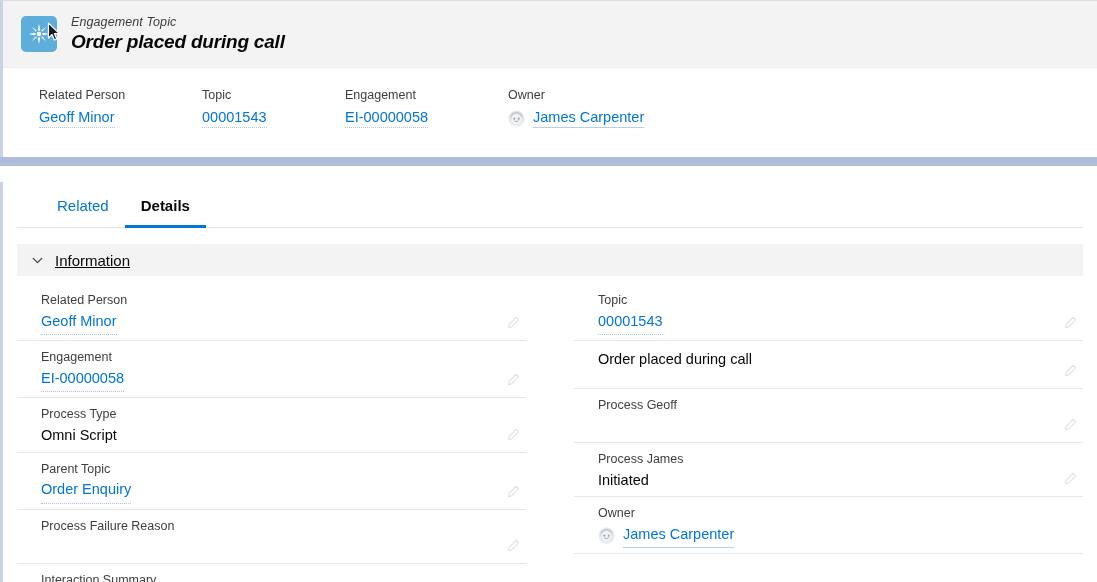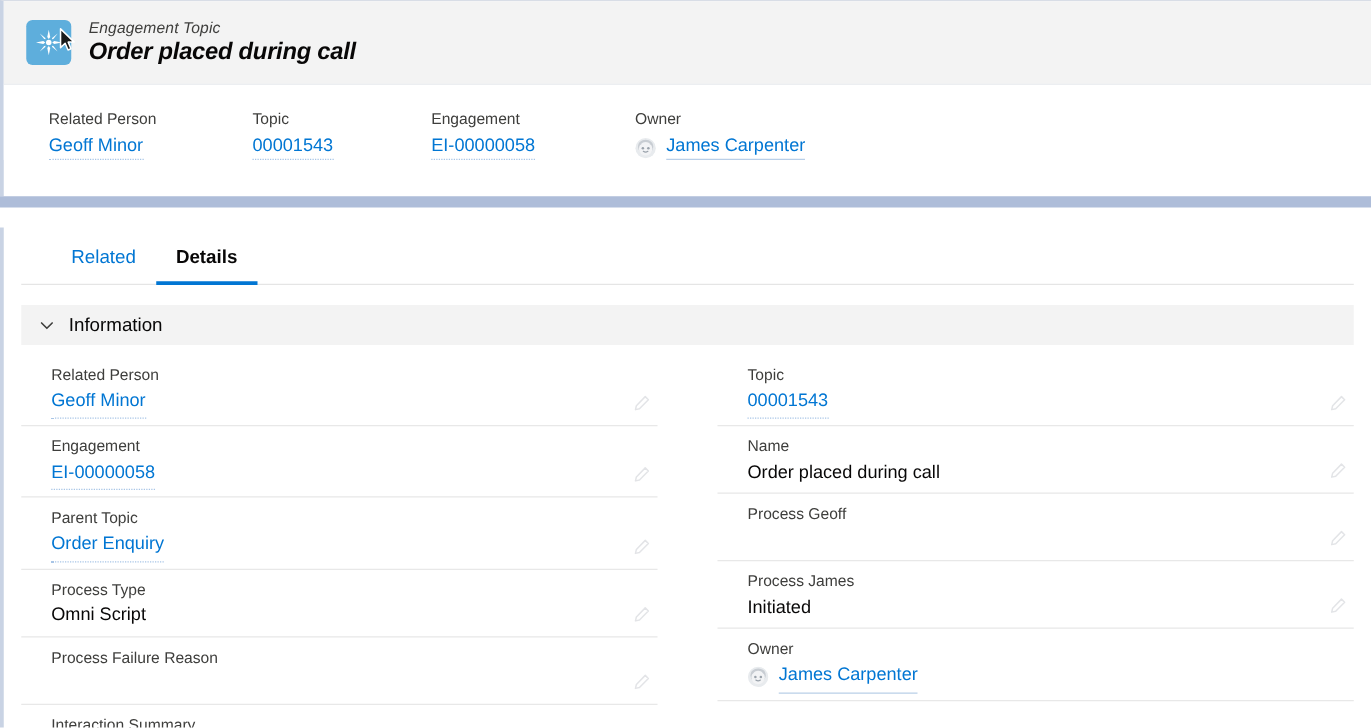--- a/index.html
+++ b/index.html
@@ -86,21 +86,21 @@
   }
   .tab {
     font-size:15px; color:#0176d3; padding:0 16px 11px 16px;
     cursor:pointer; border-bottom:3px solid transparent;
     position:relative; top:1px;
   }
   .tab.active { color:#080707; font-weight:bold; border-bottom-color:#0176d3; }
 
   .section-header {
     margin:16px 14px 0 14px; height:32px; background:#f3f3f3;
-    display:flex; align-items:center; padding-left:14px;
+    display:flex; align-items:center; padding-left:14px;text-decoration:underline;
   }
   .chev { margin-right:11px; display:block; }
   .section-title { font-size:15px; color:#080707; }
 
   
   .grid {
     display:grid; grid-template-columns:1fr 1fr;
     column-gap:48px; padding:8px 14px 0 14px;
   }
   .col { display:flex; flex-direction:column; }
@@ -229,38 +229,38 @@
           <div class="f-label">Engagement</div>
           <div class="f-value">
             <a class="dotlink" href="#">EI-00000058</a>
           </div>
           <svg class="pencil" viewBox="0 0 16 16">
             <path d="M11.3 1.6 L14.4 4.7 L5.6 13.5 L1.7 14.4 L2.6 10.5 Z" fill="none" stroke="#e0e2e5" stroke-width="1.5" stroke-linejoin="round"></path>
           </svg>
         </div>
 
         <div class="field">
-          <div class="f-label">Parent Topic</div>
-          <div class="f-value">
-            <a class="dotlink" href="#">Order Enquiry</a>
-          </div>
-          <svg class="pencil" viewBox="0 0 16 16">
-            <path d="M11.3 1.6 L14.4 4.7 L5.6 13.5 L1.7 14.4 L2.6 10.5 Z" fill="none" stroke="#e0e2e5" stroke-width="1.5" stroke-linejoin="round"></path>
-          </svg>
-        </div>
-
-        <div class="field">
           <div class="f-label">Process Type</div>
           <div class="f-value">Omni Script</div>
           <svg class="pencil" viewBox="0 0 16 16">
             <path d="M11.3 1.6 L14.4 4.7 L5.6 13.5 L1.7 14.4 L2.6 10.5 Z" fill="none" stroke="#e0e2e5" stroke-width="1.5" stroke-linejoin="round"></path>
           </svg>
         </div>
 
         <div class="field">
+          <div class="f-label">Parent Topic</div>
+          <div class="f-value">
+            <a class="dotlink" href="#">Order Enquiry</a>
+          </div>
+          <svg class="pencil" viewBox="0 0 16 16">
+            <path d="M11.3 1.6 L14.4 4.7 L5.6 13.5 L1.7 14.4 L2.6 10.5 Z" fill="none" stroke="#e0e2e5" stroke-width="1.5" stroke-linejoin="round"></path>
+          </svg>
+        </div>
+
+        <div class="field">
           <div class="f-label">Process Failure Reason</div>
           <div class="f-value empty"></div>
           <svg class="pencil" viewBox="0 0 16 16">
             <path d="M11.3 1.6 L14.4 4.7 L5.6 13.5 L1.7 14.4 L2.6 10.5 Z" fill="none" stroke="#e0e2e5" stroke-width="1.5" stroke-linejoin="round"></path>
           </svg>
         </div>
 
         <div class="field">
           <div class="f-label">Interaction Summary</div>
           <div class="f-value">Placed a new order for two products.</div>
@@ -276,21 +276,20 @@
           <div class="f-label">Topic</div>
           <div class="f-value">
             <a class="dotlink" href="#">00001543</a>
           </div>
           <svg class="pencil" viewBox="0 0 16 16">
             <path d="M11.3 1.6 L14.4 4.7 L5.6 13.5 L1.7 14.4 L2.6 10.5 Z" fill="none" stroke="#e0e2e5" stroke-width="1.5" stroke-linejoin="round"></path>
           </svg>
         </div>
 
         <div class="field">
-          <div class="f-label">Name</div>
           <div class="f-value">Order placed during call</div>
           <svg class="pencil" viewBox="0 0 16 16">
             <path d="M11.3 1.6 L14.4 4.7 L5.6 13.5 L1.7 14.4 L2.6 10.5 Z" fill="none" stroke="#e0e2e5" stroke-width="1.5" stroke-linejoin="round"></path>
           </svg>
         </div>
 
         <div class="field">
           <div class="f-label">Process Geoff</div>
           <div class="f-value empty"></div>
           <svg class="pencil" viewBox="0 0 16 16">

